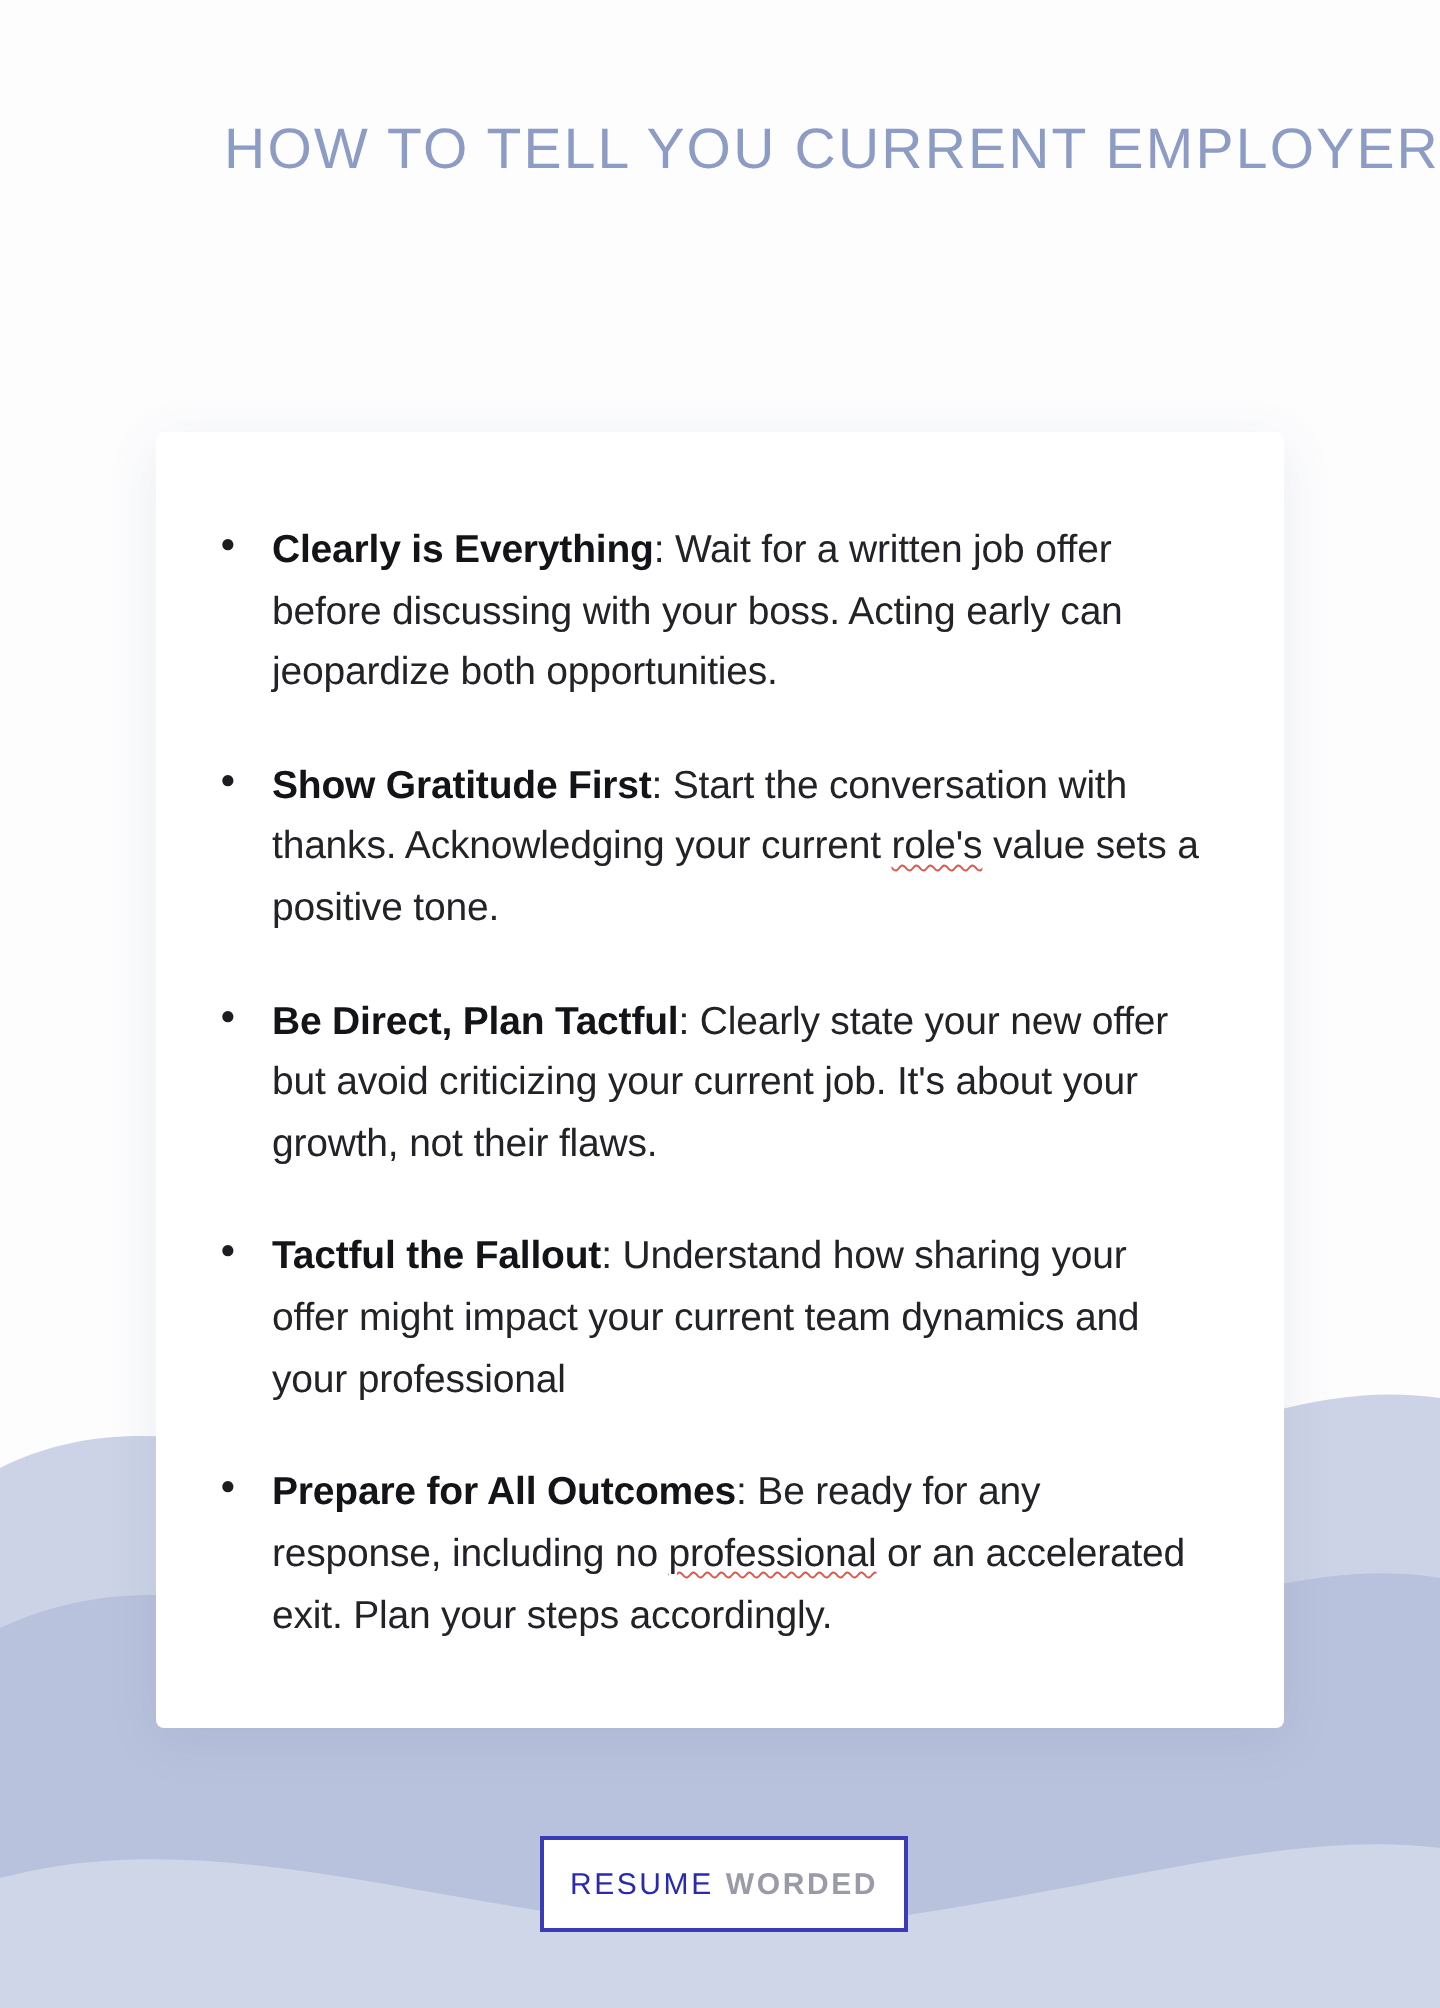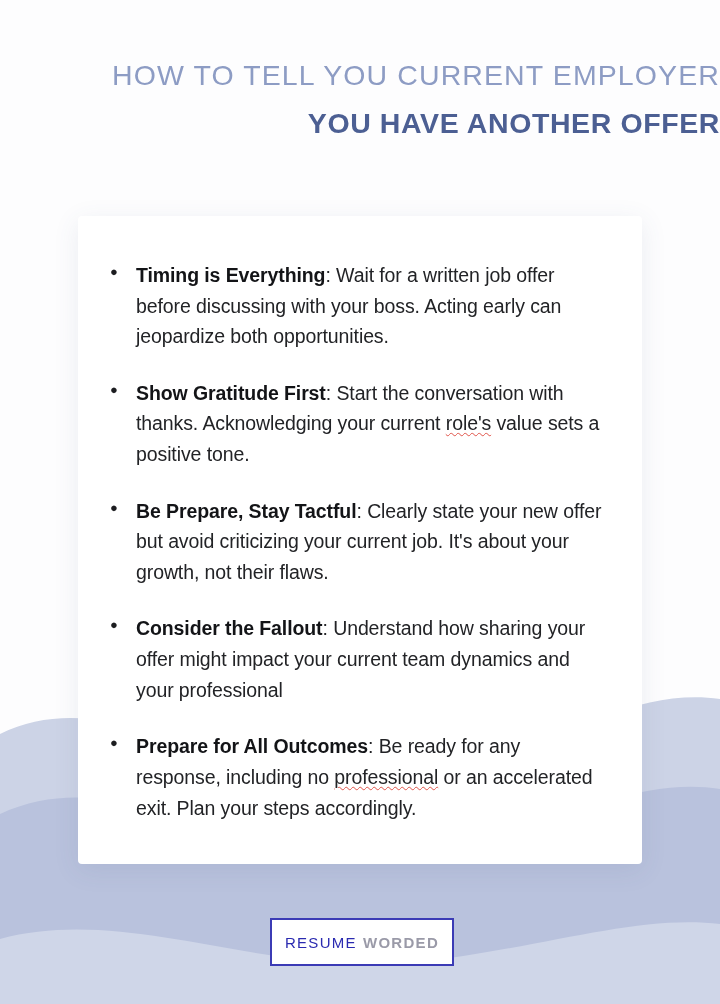--- a/index.html
+++ b/index.html
@@ -144,40 +144,39 @@
 <div class="bg-wrap">
   <svg viewBox="0 0 720 520" preserveAspectRatio="none">
     <path d="M0,250 C120,190 260,320 400,300 C520,283 620,200 720,215 L720,520 L0,520 Z" fill="#ccd3e6"></path>
     <path d="M0,330 C130,270 250,395 400,372 C530,352 630,290 720,305 L720,520 L0,520 Z" fill="#b9c2dd"></path>
     <path d="M0,455 C130,420 270,495 420,478 C545,463 640,430 720,440 L720,520 L0,520 Z" fill="#cfd6e8"></path>
   </svg>
 </div>
 
 <div class="header">
   <h1 class="title-line1">How to tell you current employer</h1>
-  <h2 class="title-line2">You have another offer</h2>
 </div>
 
 <div class="card">
   <ul class="tips">
 
     <li>
-      <span class="tip-title">Timing is Everything</span><span>: Wait for a written job offer before discussing with your boss. Acting early can jeopardize both opportunities.</span>
+      <span class="tip-title">Clearly is Everything</span><span>: Wait for a written job offer before discussing with your boss. Acting early can jeopardize both opportunities.</span>
     </li>
 
     <li>
       <span class="tip-title">Show Gratitude First</span><span>: Start the conversation with thanks. Acknowledging your current </span><span class="sp-underline">role's</span><span> value sets a positive tone.</span>
     </li>
 
     <li>
-      <span class="tip-title">Be Prepare, Stay Tactful</span><span>: Clearly state your new offer but avoid criticizing your current job. It's about your growth, not their flaws.</span>
+      <span class="tip-title">Be Direct, Plan Tactful</span><span>: Clearly state your new offer but avoid criticizing your current job. It's about your growth, not their flaws.</span>
     </li>
 
     <li>
-      <span class="tip-title">Consider the Fallout</span><span>: Understand how sharing your offer might impact your current team dynamics and your professional</span>
+      <span class="tip-title">Tactful the Fallout</span><span>: Understand how sharing your offer might impact your current team dynamics and your professional</span>
     </li>
 
     <li>
       <span class="tip-title">Prepare for All Outcomes</span><span>: Be ready for any response, including no </span><span class="sp-underline">professional</span><span> or an accelerated exit. Plan your steps accordingly.</span>
     </li>
 
   </ul>
 </div>
 
 <div class="logo-box">

